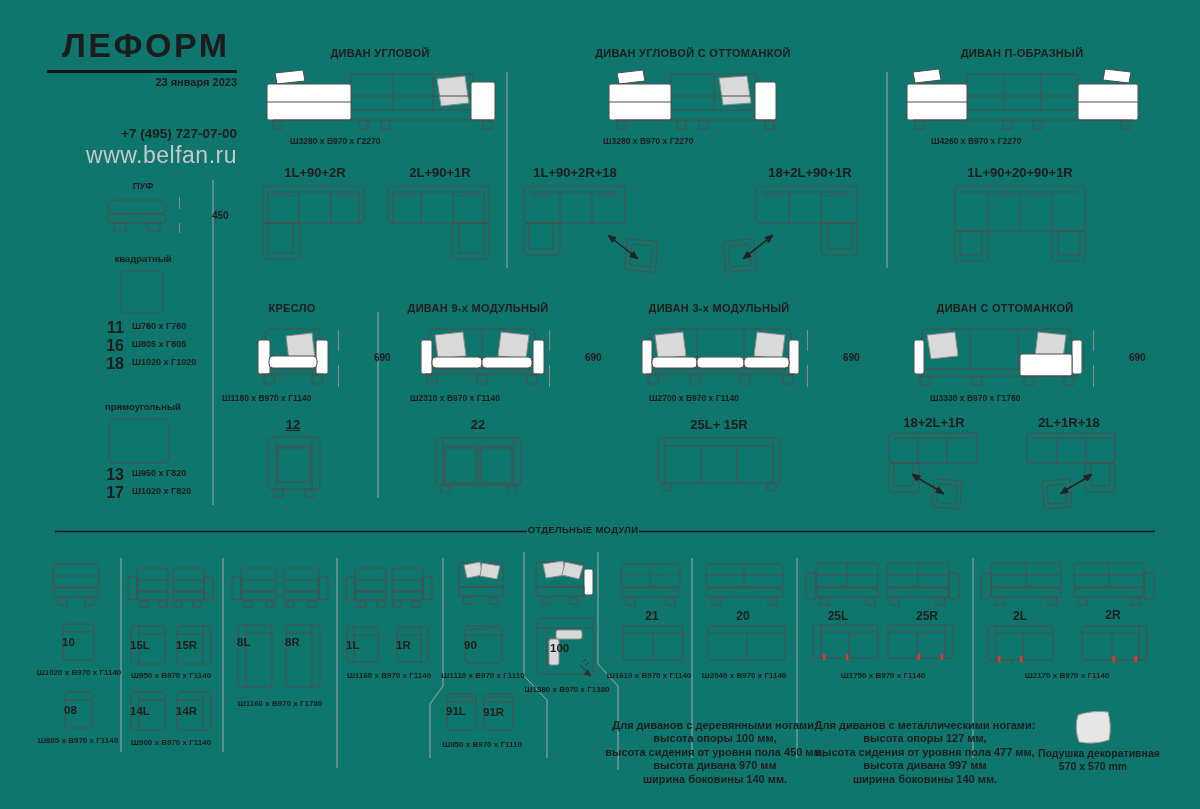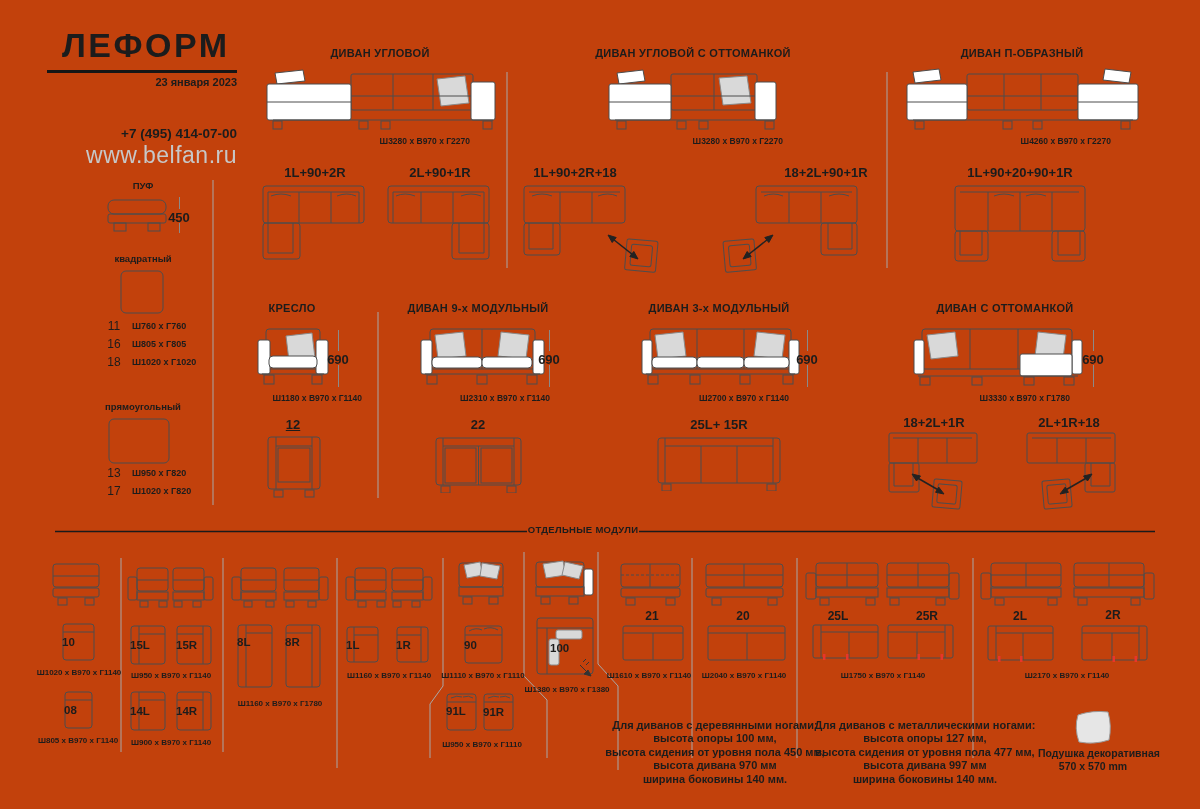--- a/index.html
+++ b/index.html
@@ -1,33 +1,33 @@
 <!DOCTYPE html>
 <html><head>
 <meta charset="utf-8">
 <style>
   html,body{margin:0;padding:0;background:#fff;}
-  .canvas{position:relative;width:1200px;height:809px;background:#c2410c;overflow:hidden;
+  .canvas{position:relative;width:1200px;height:809px;background:#0f766e;overflow:hidden;
           font-family:"Liberation Sans","DejaVu Sans",sans-serif;color:#1c1c1c;}
   .abs{position:absolute;}
   .ttl{font-weight:700;font-size:11px;letter-spacing:.3px;text-align:center;white-space:nowrap;}
-  .dims{font-weight:700;font-size:8.5px;text-align:right;white-space:nowrap;}
+  .dims{font-weight:700;font-size:8.5px;text-align:left;white-space:nowrap;}
   .dims-sm{font-weight:700;font-size:8px;text-align:center;white-space:nowrap;}
   .cfg{font-weight:700;font-size:13px;text-align:center;white-space:nowrap;}
   .mlabel{font-weight:700;font-size:12px;text-align:center;white-space:nowrap;}
   .small{font-weight:700;font-size:9.5px;text-align:center;white-space:nowrap;}
-  .num{font-weight:400;font-size:12px;text-align:center;}
+  .num{font-weight:700;font-size:16px;text-align:right;}
   .pdim{font-weight:700;font-size:9px;white-space:nowrap;}
   .brand{font-weight:700;font-size:34px;letter-spacing:2.5px;white-space:nowrap;}
   .brand-line{height:2.5px;background:#161616;}
   .date{font-weight:700;font-size:11px;text-align:right;white-space:nowrap;}
   .site{font-size:23px;color:#c7c7c7;text-align:right;letter-spacing:.5px;white-space:nowrap;}
   .phone{font-weight:700;font-size:13.5px;text-align:right;white-space:nowrap;}
   .dimv{position:absolute;width:1px;background:#8a8a8a;}
-  .dimtxt{font-weight:700;font-size:13px;text-align:center;white-space:nowrap;}
+  .dimtxt{font-weight:700;font-size:10px;white-space:nowrap;margin-left:48px;}
   .plan{position:absolute;display:flex;align-items:center;justify-content:flex-start;}
   .plan>svg{position:absolute;left:0;top:0;}
   .plan>span{position:relative;font-weight:700;font-size:11.5px;}
   .note{position:absolute;font-weight:700;font-size:11px;line-height:13.4px;text-align:center;}
   .pilcap{font-weight:700;font-size:10.5px;text-align:center;white-space:nowrap;}
   svg{display:block;}
 </style>
 </head>
 <body>
 
@@ -52,21 +52,21 @@
     <g stroke="#1a1a1a" stroke-width="1.5">
       <path d="M55 531.5 H527"></path>
         <path d="M639 531.5 H1155"></path>
     </g>
   </svg>
 
   <div class="abs brand" style="left:62px;top:26px;">ЛЕФОРМ</div>
   <div class="abs brand-line" style="left:47px;top:70px;width:190px;"></div>
   <div class="abs date" style="left:97px;top:76px;width:140px;">23 января 2023</div>
   <div class="abs site" style="left:77px;top:96px;width:160px;margin-top:46px;">www.belfan.ru</div>
-  <div class="abs phone" style="left:77px;top:126px;width:160px;">+7 (495) 414-07-00</div>
+  <div class="abs phone" style="left:77px;top:126px;width:160px;">+7 (495) 727-07-00</div>
 
   <div class="abs small" style="left:113px;top:180px;width:60px;">ПУФ</div>
   <svg class="abs" style="left:106px;top:196px;" width="64" height="38">
     <g fill="none" stroke="#4d4d4d">
         <rect x="2" y="4" width="58" height="14" rx="6"></rect>
         <rect x="2" y="18" width="58" height="9" rx="2"></rect>
         <rect x="8" y="27" width="12" height="8"></rect>
         <rect x="42" y="27" width="12" height="8"></rect>
       </g>
   </svg>
@@ -162,21 +162,21 @@
         <line x1="64" y1="30" x2="148" y2="30"></line>
       <line x1="8" y1="54" x2="168" y2="54"></line>
       <rect x="10" y="55" width="9" height="8"></rect>
         <rect x="70" y="55" width="9" height="8"></rect>
         <rect x="92" y="55" width="9" height="8"></rect>
         <rect x="158" y="55" width="9" height="8"></rect>
     </g>
   </svg>
   <div class="abs dims" style="left:603px;top:136px;width:180px;">Ш3280 х В970 х Г2270</div>
   <div class="abs cfg" style="left:525px;top:165px;width:100px;">1L+90+2R+18</div>
-  <div class="abs cfg" style="left:776px;top:165px;width:100px;">18+2L+90+1R</div>
+  <div class="abs cfg" style="left:760px;top:165px;width:100px;">18+2L+90+1R</div>
   <svg class="abs" style="left:523px;top:185px;" width="140" height="92">
     <g fill="none" stroke="#4d4d4d">
       <rect x="1" y="1" width="101" height="37" rx="3"></rect>
       <line x1="6" y1="7" x2="97" y2="7"></line>
         <line x1="37" y1="7" x2="37" y2="38"></line>
         <line x1="69" y1="7" x2="69" y2="38"></line>
       <path d="M9 11 q10 -4 20 0"></path>
         <path d="M75 11 q10 -4 19 0"></path>
       <rect x="1" y="38" width="36" height="32" rx="3"></rect>
         <line x1="6" y1="38" x2="6" y2="64"></line>

